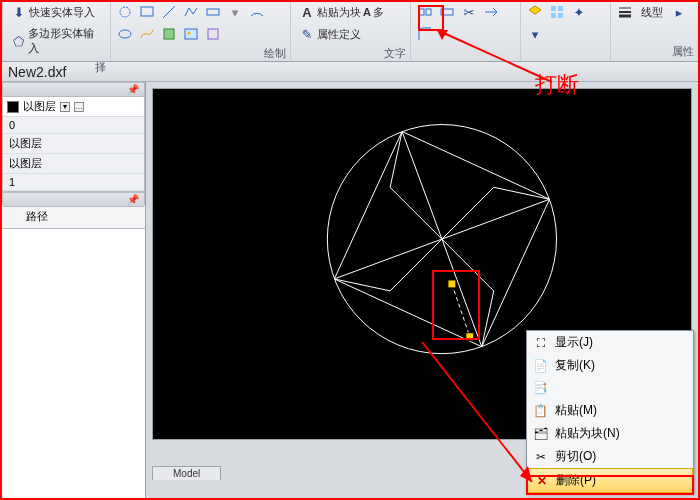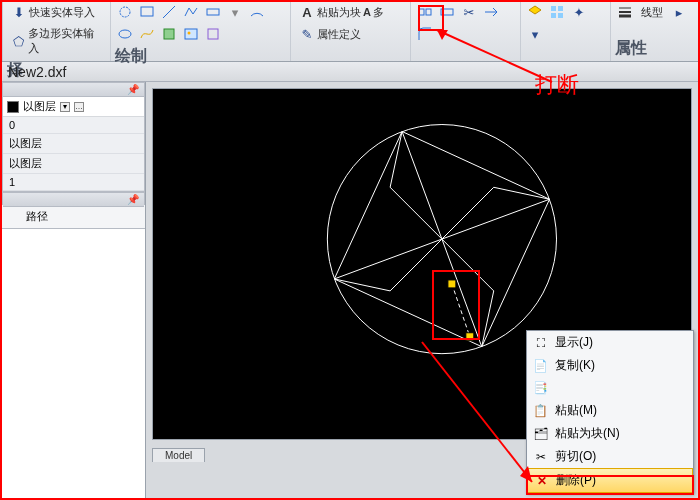--- a/index.html
+++ b/index.html
@@ -1,21 +1,21 @@
 <!DOCTYPE html>
 <html><head>
 <meta charset="utf-8">
 <style>
   * { box-sizing: border-box; margin: 0; padding: 0; font-family: "Microsoft YaHei", Arial, sans-serif; }
   body { width: 700px; height: 500px; background: #d9d9d9; overflow: hidden; position: relative; border: 2px solid red; }
   
   .ribbon { height: 60px; background: linear-gradient(#eef0f3,#dcdfe4); border-bottom: 1px solid #9aa2ac; display: flex; }
   .rgroup { border-left: 1px solid #c7ccd4; padding: 0 4px 2px 4px; display: flex; flex-direction: column; justify-content: space-between; }
   .rgroup-icons { display: flex; gap: 2px; flex-wrap: wrap; align-items: center; }
-  .rgroup-label { text-align: left; font-size: 16px; color: #4c5564; padding-top: 2px; font-weight: bold; }
+  .rgroup-label { text-align: right; font-size: 11px; color: #4c5564; padding-top: 2px; }
   .ricon { width: 20px; height: 20px; display: inline-flex; align-items: center; justify-content: center; font-size: 13px; color: #2a4b8d; }
   .ricon svg { width:16px; height:16px; }
   .rtext { font-size: 11px; color: #2a2a2a; padding: 2px 4px; display: inline-flex; align-items: center; gap: 2px; }
   .rtext .ricon { width:16px; height:16px; }
 
   .doc-tab { height: 20px; background: linear-gradient(#e9ebef,#d7dade); border-bottom: 1px solid #aab0ba; font-size: 14px; padding: 2px 6px; color: #222; }
 
   .workarea { position: relative; height: 418px; display: flex; }
   .leftpanels { width: 144px; display: flex; flex-direction: column; background: #e7e9ec; border-right: 1px solid #9aa2ac; }
   .panel { background: #f4f5f7; border: 1px solid #b6bbc4; margin: 0; }
@@ -27,21 +27,21 @@
   .plist { font-size: 11px; }
   .plist div { padding: 2px 6px; background:#eef0f3; border-bottom:1px solid #dcdfe4; }
   .path-label { font-size: 11px; padding: 4px 24px; background:#f4f5f7; border-top:1px solid #b6bbc4; border-bottom:1px solid #b6bbc4; }
   .path-body { flex:1; background:#fff; }
 
   .canvas-wrap { flex: 1; position: relative; background: #d7dade; }
   .canvas { position: absolute; top: 6px; left: 6px; right: 6px; bottom: 60px; background: #000; border:1px solid #9aa2ac; }
   svg.drawing { width:100%; height:100%; }
   .grip { fill: #ffd400; stroke: #000; }
   
-  .modeltab { position:absolute; left:6px; bottom:38px; background:#e7e9ec; border:1px solid #9aa2ac; font-size:10px; padding:1px 12px; color:#333; border-bottom:none; }
+  .modeltab { position:absolute; left:6px; bottom:20px; background:#e7e9ec; border:1px solid #9aa2ac; font-size:10px; padding:1px 20px; color:#333; border-bottom:none; }
 
   .ctx-menu { position: absolute; right: 4px; bottom: 4px; width: 168px; background: #f5f6f8; border: 1px solid #8a93a0; box-shadow: 1px 1px 3px rgba(0,0,0,.3); font-size: 12px; }
   .ctx-item { display:flex; align-items:center; gap:6px; padding:3px 6px; border-bottom:0; }
   .ctx-item.active { background: linear-gradient(#fff1b8,#ffd766); border:1px solid #e0a800; }
   .ctx-icon { width:16px; height:16px; display:inline-flex; align-items:center; justify-content:center; }
   
   .annot-box { position:absolute; border:2px solid red; pointer-events:none; }
   .annot-text { position:absolute; color:#ff0000; font-size:22px; font-family: SimSun, serif; pointer-events:none; }
   .annot-arrow { position:absolute; pointer-events:none; }
 </style>
@@ -130,20 +130,21 @@
           <span class="ricon" style="color:#333;font-weight:bold">A</span>
           <span>粘贴为块</span> 
           <span style="font-weight:bold;color:#333">A</span>
           <span>多</span>
         </span>
       <span class="rtext">
           <span class="ricon">✎</span>
           <span>属性定义</span>
         </span>
     </div>
+    <div class="rgroup-label">文字</div>
   </div>
   <div class="rgroup" style="width:110px">
     <div class="rgroup-icons">
       <span class="ricon">
           <svg viewBox="0 0 16 16">
             <rect x="2" y="5" width="5" height="6" fill="none" stroke="#2a6fd6"></rect>
             <rect x="9" y="5" width="5" height="6" fill="none" stroke="#2a6fd6"></rect>
           </svg>
         </span>
       <span class="ricon">

